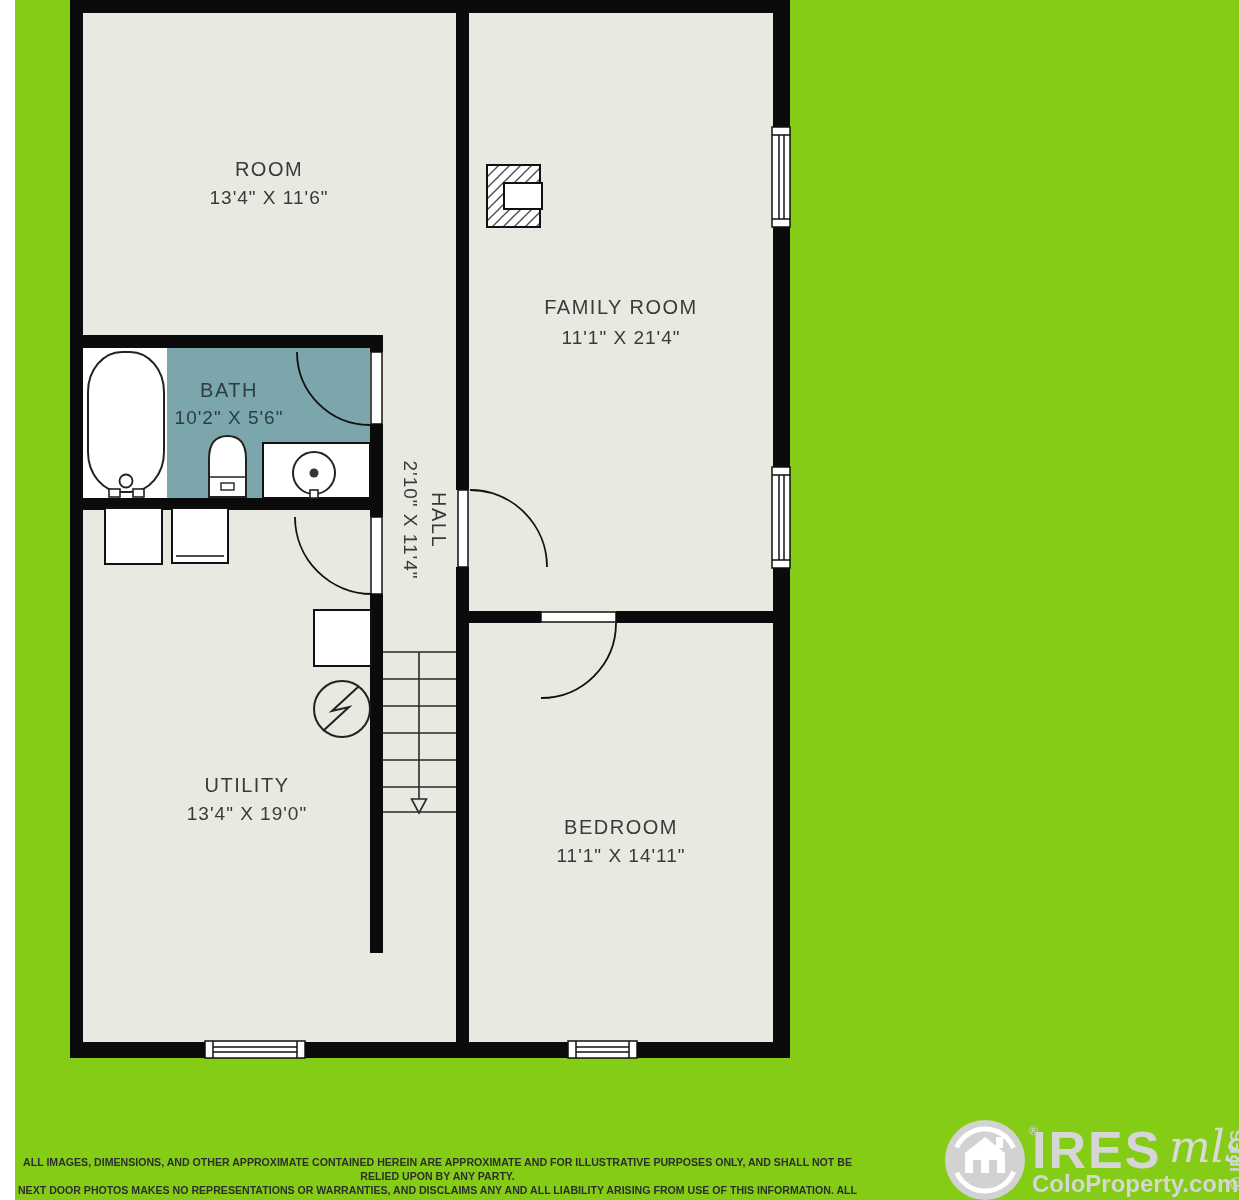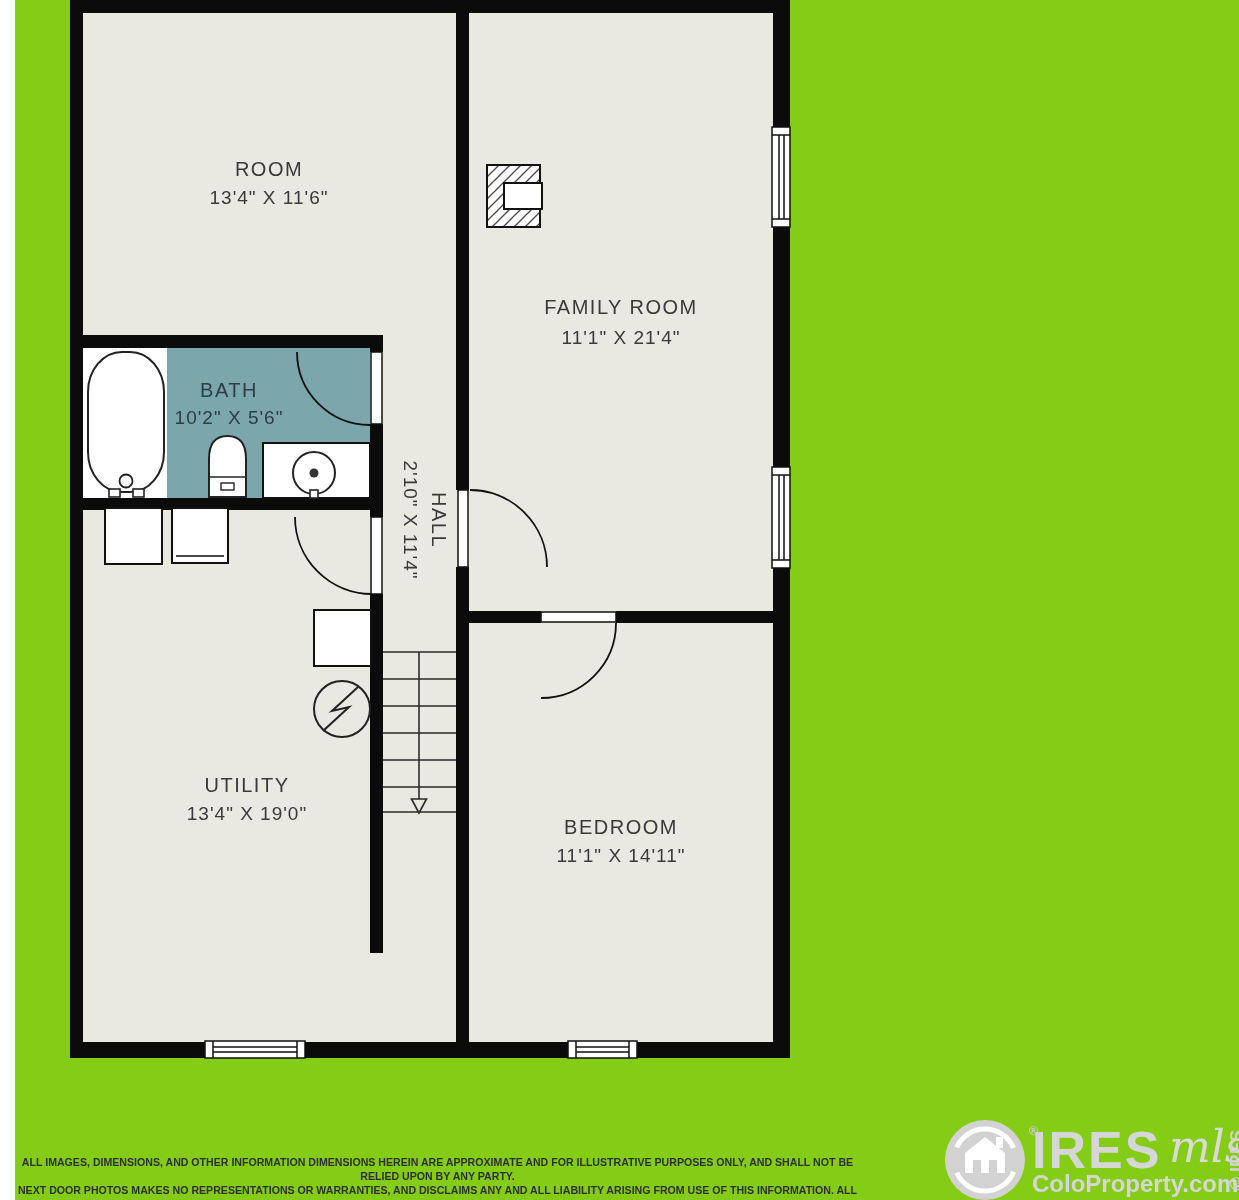--- a/index.html
+++ b/index.html
@@ -162,21 +162,21 @@
 
       <text class="room-name" x="232" y="792">UTILITY</text>
       <text class="room-dims" x="232" y="820">13'4" X 19'0"</text>
 
       <text class="room-name" x="606" y="834">BEDROOM</text>
       <text class="room-dims" x="606" y="862">11'1" X 14'11"</text>
     </g>
   </svg>
 
   <div class="disclaimer">
-    <span>ALL IMAGES, DIMENSIONS, AND OTHER INFORMATION DIMENSIONS HEREIN ARE APPROXIMATE AND FOR ILLUSTRATIVE PURPOSES ONLY, AND SHALL NOT BE RELIED UPON BY ANY PARTY.</span>
+    <span>ALL IMAGES, DIMENSIONS, AND OTHER APPROXIMATE CONTAINED HEREIN ARE APPROXIMATE AND FOR ILLUSTRATIVE PURPOSES ONLY, AND SHALL NOT BE RELIED UPON BY ANY PARTY.</span>
     <span>NEXT DOOR PHOTOS MAKES NO REPRESENTATIONS OR WARRANTIES, AND DISCLAIMS ANY AND ALL LIABILITY ARISING FROM USE OF THIS INFORMATION. ALL INFORMATION HEREIN</span>
 
   </div>
 
   <svg id="logo-svg" width="319" height="85" viewBox="0 0 319 85">
     <g>
       <circle cx="50" cy="45" r="40" fill="#d2d2d2"></circle>
       <circle cx="50" cy="45" r="31" fill="none" stroke="#ffffff" stroke-width="5" stroke-dasharray="72 26" stroke-dashoffset="-12"></circle>
       <rect x="61" y="22" width="7" height="11" fill="#ffffff"></rect>
       <path fill-rule="evenodd" fill="#ffffff" d="M30,58 L30,38 L50,22 L70,38 L70,58 Z  M38,58 L38,45 L46,45 L46,58 Z  M54,58 L54,45 L62,45 L62,58 Z"></path>

